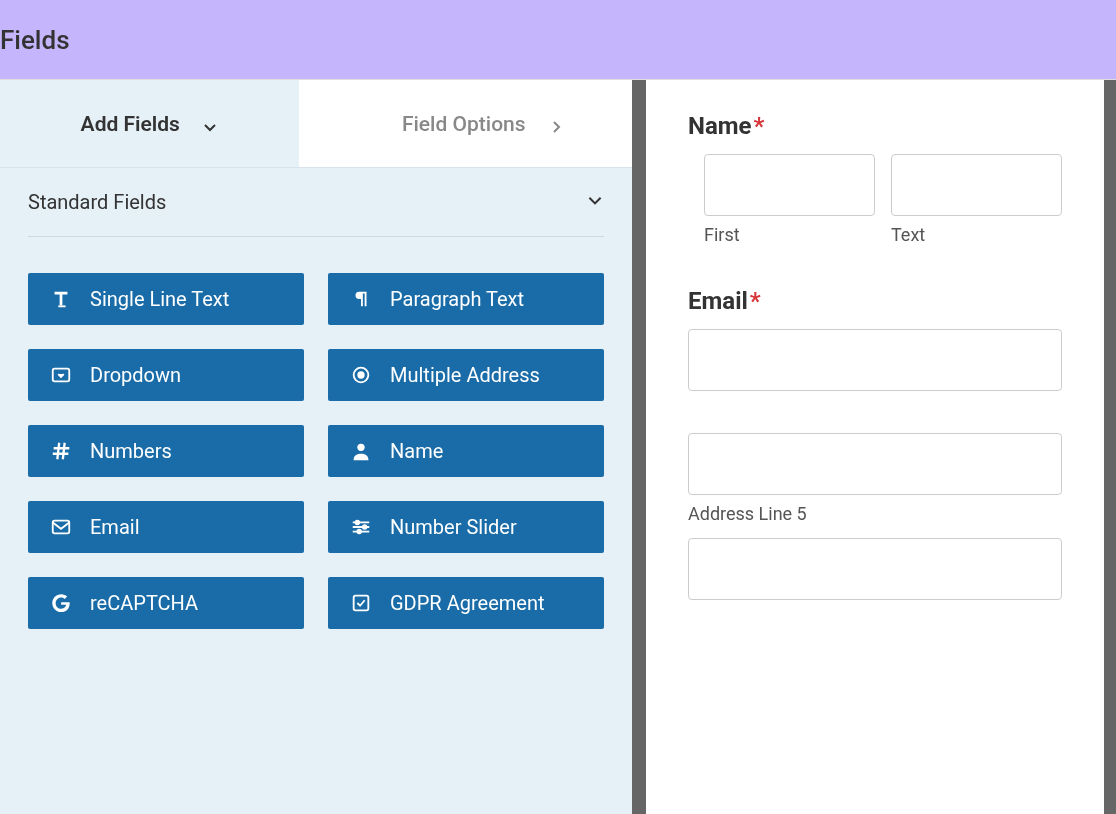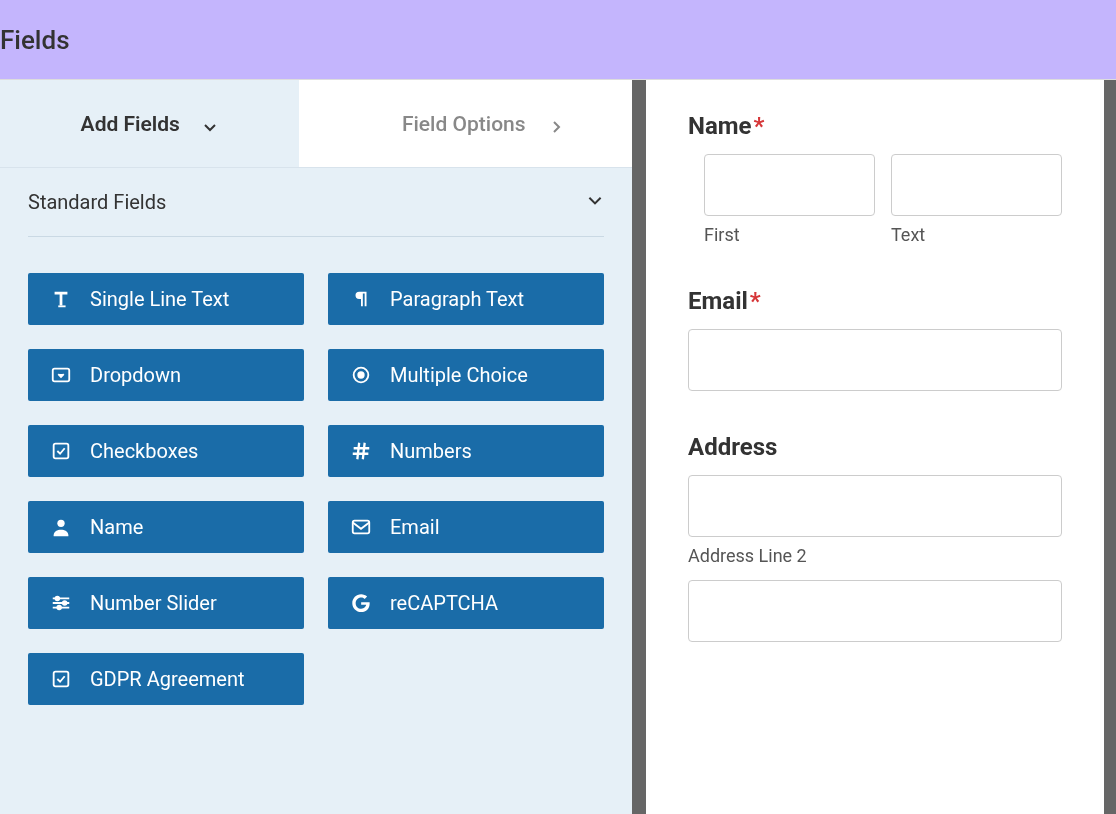--- a/index.html
+++ b/index.html
@@ -230,32 +230,23 @@
         <span>Dropdown</span>
       </div>
 
       <div class="field-btn">
         <span class="field-icon">
           <svg viewBox="0 0 24 24" fill="none" stroke="#fff" stroke-width="2">
               <circle cx="12" cy="12" r="8"></circle>
               <circle cx="12" cy="12" r="3" fill="#fff"></circle>
             </svg>
         </span>
-        <span>Multiple Choice</span>
-      </div>
-
-      <div class="field-btn">
-        <span class="field-icon">
-          <svg viewBox="0 0 24 24" fill="none" stroke="#fff" stroke-width="2">
-              <rect x="4" y="4" width="16" height="16" rx="2"></rect>
-              <path d="M8 12l3 3 5-6"></path>
-            </svg>
-        </span>
-        <span>Checkboxes</span>
-      </div>
+        <span>Multiple Address</span>
+      </div>
+
 
       <div class="field-btn">
         <span class="field-icon">
           <svg viewBox="0 0 24 24" fill="none" stroke="#fff" stroke-width="2.5">
               <path d="M10 3L8 21M16 3l-2 18M4 9h17M3 15h17"></path>
             </svg>
         </span>
         <span>Numbers</span>
       </div>
 
@@ -334,21 +325,20 @@
 
       <div class="form-field">
         <label class="form-label">
           <span>Email</span><span class="required">*</span>
         </label>
         <div class="input-box"></div>
       </div>
 
 
       <div class="form-field">
-        <label class="form-label">Address</label>
         <div class="input-box"></div>
-        <div class="sublabel">Address Line 2</div>
+        <div class="sublabel">Address Line 5</div>
         <div class="input-box" style="margin-top:14px"></div>
       </div>
 
     </div>
   </div>
 </div>
 
 </body></html>

